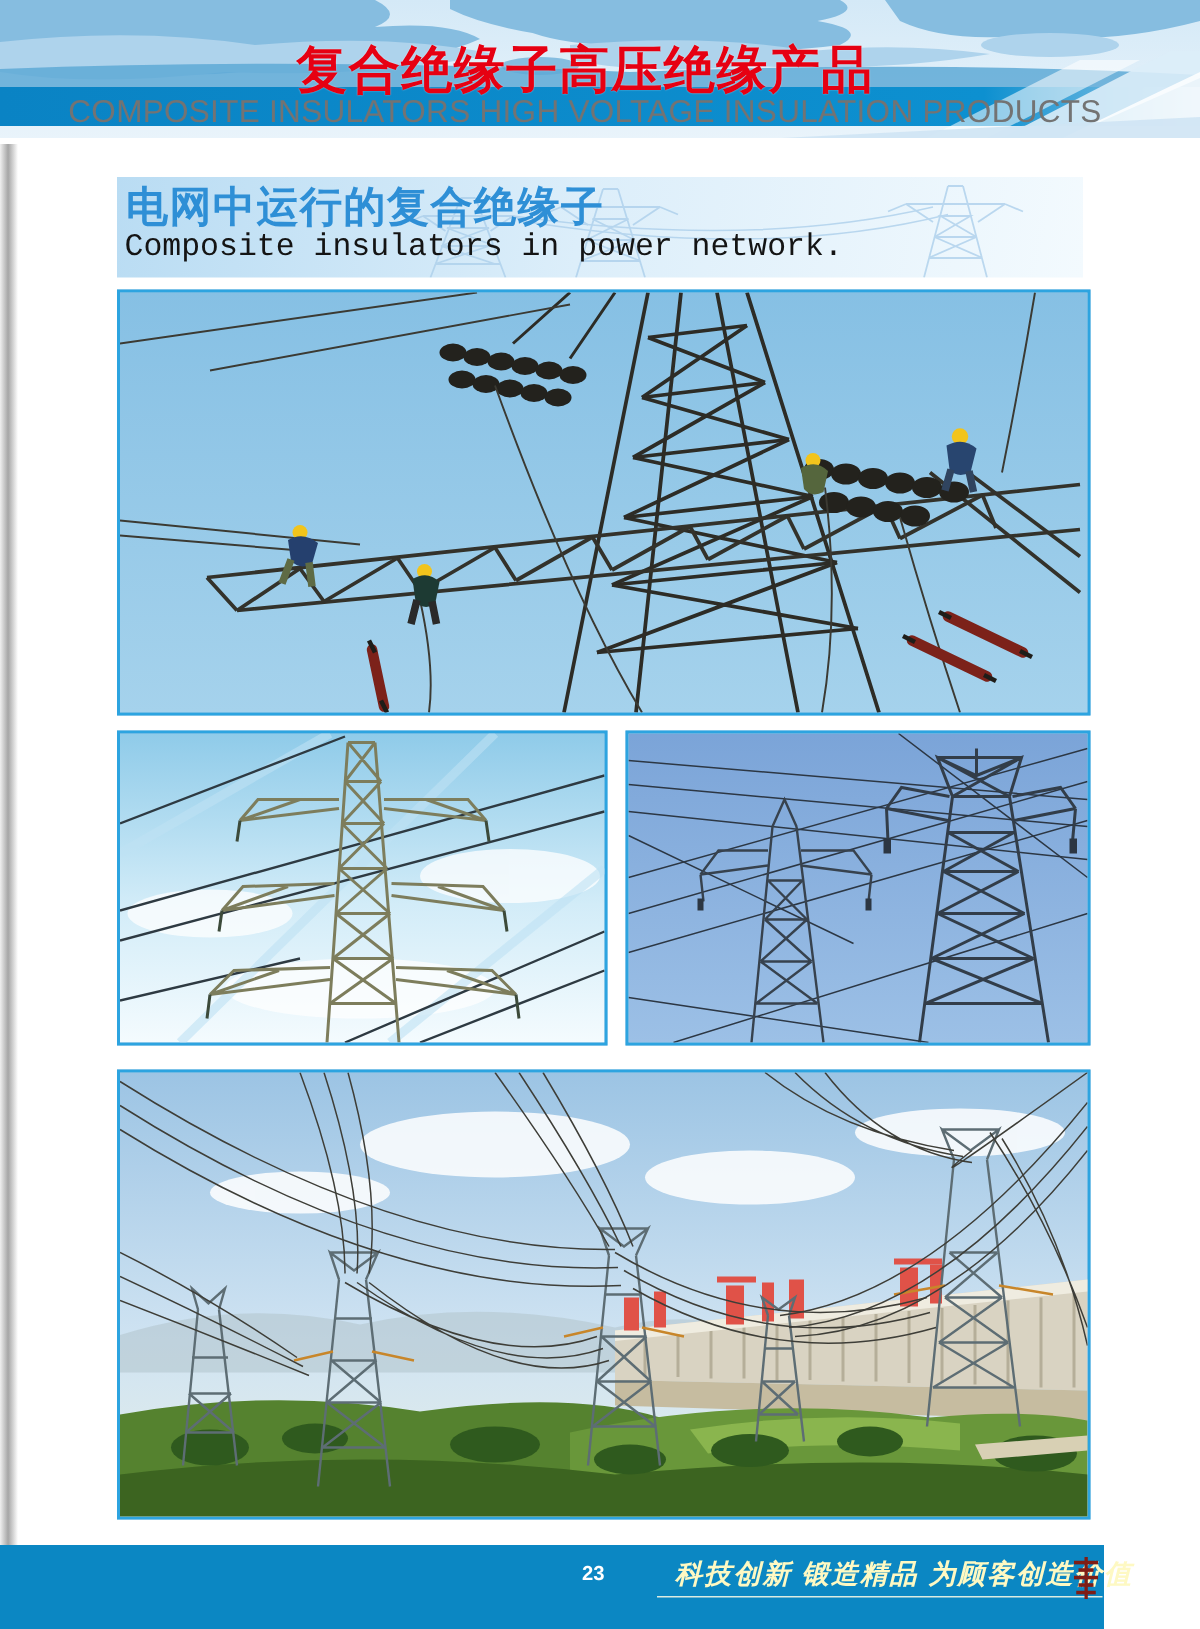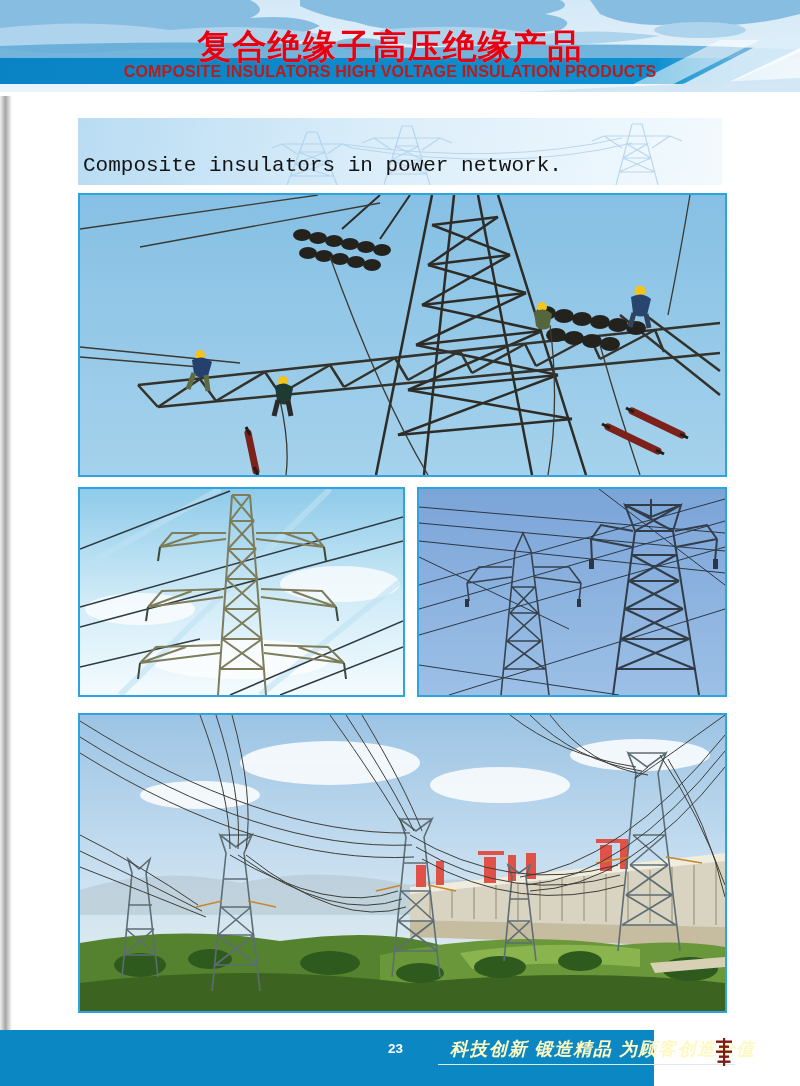--- a/index.html
+++ b/index.html
@@ -10,21 +10,21 @@
   
   .header{position:absolute;left:0;top:0;width:652px;height:96px;padding-left:48px;}
   .header svg{position:absolute;left:0;top:0;}
   .header-title-cn{
     position:absolute;left:0;top:24px;width:780px;text-align:center;
     font-size:34px;font-weight:bold;color:#e60012;letter-spacing:1px;
     font-family:"Liberation Sans", sans-serif; text-shadow:0 0 1px rgba(255,255,255,.6);
   }
   .header-title-en{
     position:absolute;left:0;top:63px;width:780px;text-align:center;
-    font-size:16px;font-weight:bold;color:#b91c1c;letter-spacing:.2px;
+    font-size:21px;font-weight:normal;color:#737373;letter-spacing:.2px;
   }
   
   .edge-strip{
     position:absolute;left:0;top:96px;width:12px;height:934px;
     background:linear-gradient(to right,#f0f0f0 0%,#a6a6a6 45%,#ffffff 100%);
   }
   
   .section-strip{
     position:absolute;left:78px;top:118px;width:644px;height:67px;
     background:linear-gradient(100deg,#b9dcf3 0%,#dceefa 48%,#f3fafe 100%);
@@ -39,21 +39,21 @@
     font-family:Liberation Mono, monospace;
   }
   
   .photo{position:absolute;border:2px solid #2da4e0;box-sizing:border-box;background:#9cc8e6;}
   .photo svg{display:block;}
   .photo-1{left:78px;top:193px;width:649px;height:284px;}
   .photo-2{left:78px;top:487px;width:327px;height:210px;}
   .photo-3{left:417px;top:487px;width:310px;height:210px;}
   .photo-4{left:78px;top:713px;width:649px;height:300px;}
   
-  .footer{position:absolute;left:0;top:1030px;width:654px;height:56px;background:#0b87c3;}
+  .footer{position:absolute;left:0;top:1030px;width:736px;height:56px;background:#0b87c3;}
   .footer-page-num{position:absolute;left:388px;top:11px;font-size:13.5px;font-weight:bold;color:#ffffff;}
   .footer-slogan{
     position:absolute;left:450px;top:7px;font-size:18px;font-weight:bold;font-style:italic;
     color:#fef9c3;letter-spacing:1.5px;white-space:nowrap;
   }
   .footer-underline{position:absolute;left:438px;top:34px;width:297px;height:1px;background:#dcece2;}
   .footer-mark{position:absolute;left:714px;top:8px;}
 </style>
 </head>
 <body>
@@ -112,20 +112,21 @@
 
       <path d="M150,8 L132,67 M160,8 L178,67 M150,8 L160,8 M135,56 L175,56 M139,42 L171,42 M143,28 L167,28 M135,56 L171,42 L139,42 L175,56 M139,42 L167,28 L143,28 L171,42"></path>
       <path d="M122,20 L188,20 M122,20 L140,32 M188,20 L170,32 M110,25 L122,20 M200,25 L188,20"></path>
 
       <path d="M90,26 Q250,48 370,20 M100,30 Q260,55 380,25" stroke-width="1"></path>
 
       <path d="M380,6 L364,67 M390,6 L406,67 M380,6 L390,6 M367,54 L403,54 M371,40 L399,40 M375,26 L395,26 M367,54 L399,40 L371,40 L403,54 M371,40 L395,26 L375,26 L399,40"></path>
       <path d="M352,18 L418,18 M352,18 L370,30 M418,18 L400,30 M340,23 L352,18 M430,23 L418,18"></path>
     </g>
   </svg>
+  <div class="section-title-cn">电网中运行的复合绝缘子</div>
   <div class="section-title-en">Composite insulators in power network.</div>
 </div>
 
 <div class="photo photo-1">
   <svg width="645" height="280" viewBox="0 0 645 280">
     <defs>
       <linearGradient id="p1sky" x1="0" y1="0" x2="0" y2="1">
         <stop offset="0" stop-color="#86c0e4"></stop>
           <stop offset="1" stop-color="#a5d2ec"></stop>
       </linearGradient>

